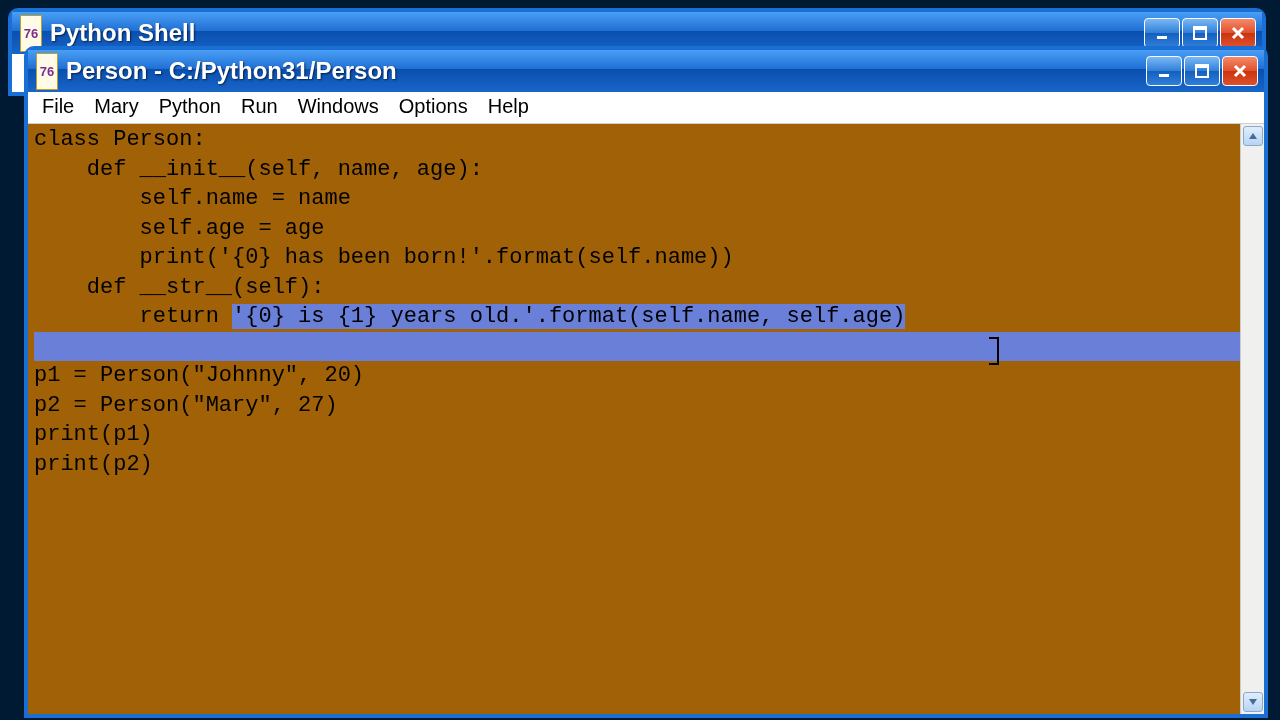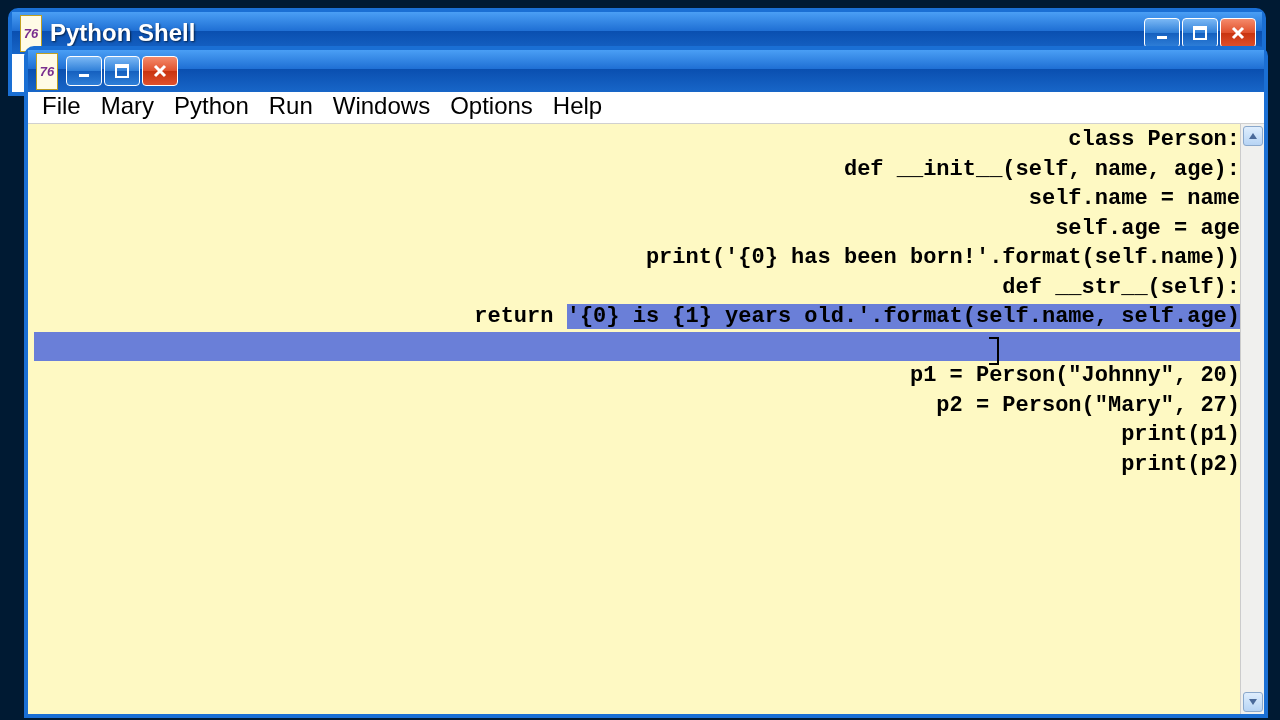--- a/index.html
+++ b/index.html
@@ -40,21 +40,20 @@
   gap: 8px;
 }
 .app-icon {
   width: 22px;
   height: 37px;
   background: #fffbe6;
   border: 1px solid #c0a020;
   position: relative;
   font-size: 13px;
   font-weight: bold;
-  font-style: italic;
   color: #7a2f8f;
   display: flex;
   align-items: center;
   justify-content: center;
 }
 .titlebar-text {
   color: #fff;
   font-size: 24px;
   font-weight: bold;
   text-shadow: 1px 1px 2px rgba(0,0,0,0.6);
@@ -76,46 +75,45 @@
   cursor: pointer;
 }
 .win-btn.close {
   background: linear-gradient(to bottom, #f58a6a 0%, #e0502c 50%, #c93410 51%, #e0502c 100%);
 }
 .win-btn svg { display:block; }
 .menubar {
   display: flex;
   background: #fff;
   height: 32px;
-  align-items: flex-end;
+  align-items: flex-start;
   padding: 0 4px;
   border-bottom: 1px solid #d0d0d0;
-  font-size: 24px;
+  font-size: 20px;
 }
 .menu-item {
   padding: 3px 10px;
   cursor: pointer;
 }
 .editor-wrap {
   position: relative;
   height: calc(100% - 42px - 32px);
   display: flex;
 }
 .editor {
   flex: 1;
-  background: #fef9c3;
+  background: #a16207;
   font-family: "Courier New", monospace;
   font-size: 22px;
-  font-weight: bold;
+  font-weight: normal;
   line-height: 29.5px;
   white-space: pre;
   padding: 1px 0 0 6px;
   overflow: hidden;
   position: relative;
-  text-align: right;
 }
 .code-line { display: block; min-height: 29.5px; }
 .sel-partial {
   background: #6a7fd8;
 }
 .sel-full {
   display: block;
   min-height: 29.5px;
   background: #6a7fd8;
   margin-right: -1000px;
@@ -189,20 +187,21 @@
             <path d="M2 2 L12 12 M12 2 L2 12" stroke="#fff" stroke-width="3"></path>
           </svg>
       </div>
     </div>
   </div>
 </div>
 
 <div class="window win-front">
   <div class="titlebar">
     <span class="app-icon">76</span>
+    <span class="titlebar-text">Person - C:/Python31/Person</span>
     <div class="win-controls">
       <div class="win-btn">
         <svg width="14" height="14">
             <rect x="2" y="10" width="10" height="3" fill="#fff"></rect>
           </svg>
       </div>
       <div class="win-btn">
         <svg width="14" height="14">
             <rect x="1" y="1" width="12" height="12" fill="none" stroke="#fff" stroke-width="2"></rect>
             <rect x="1" y="1" width="12" height="3" fill="#fff"></rect>

